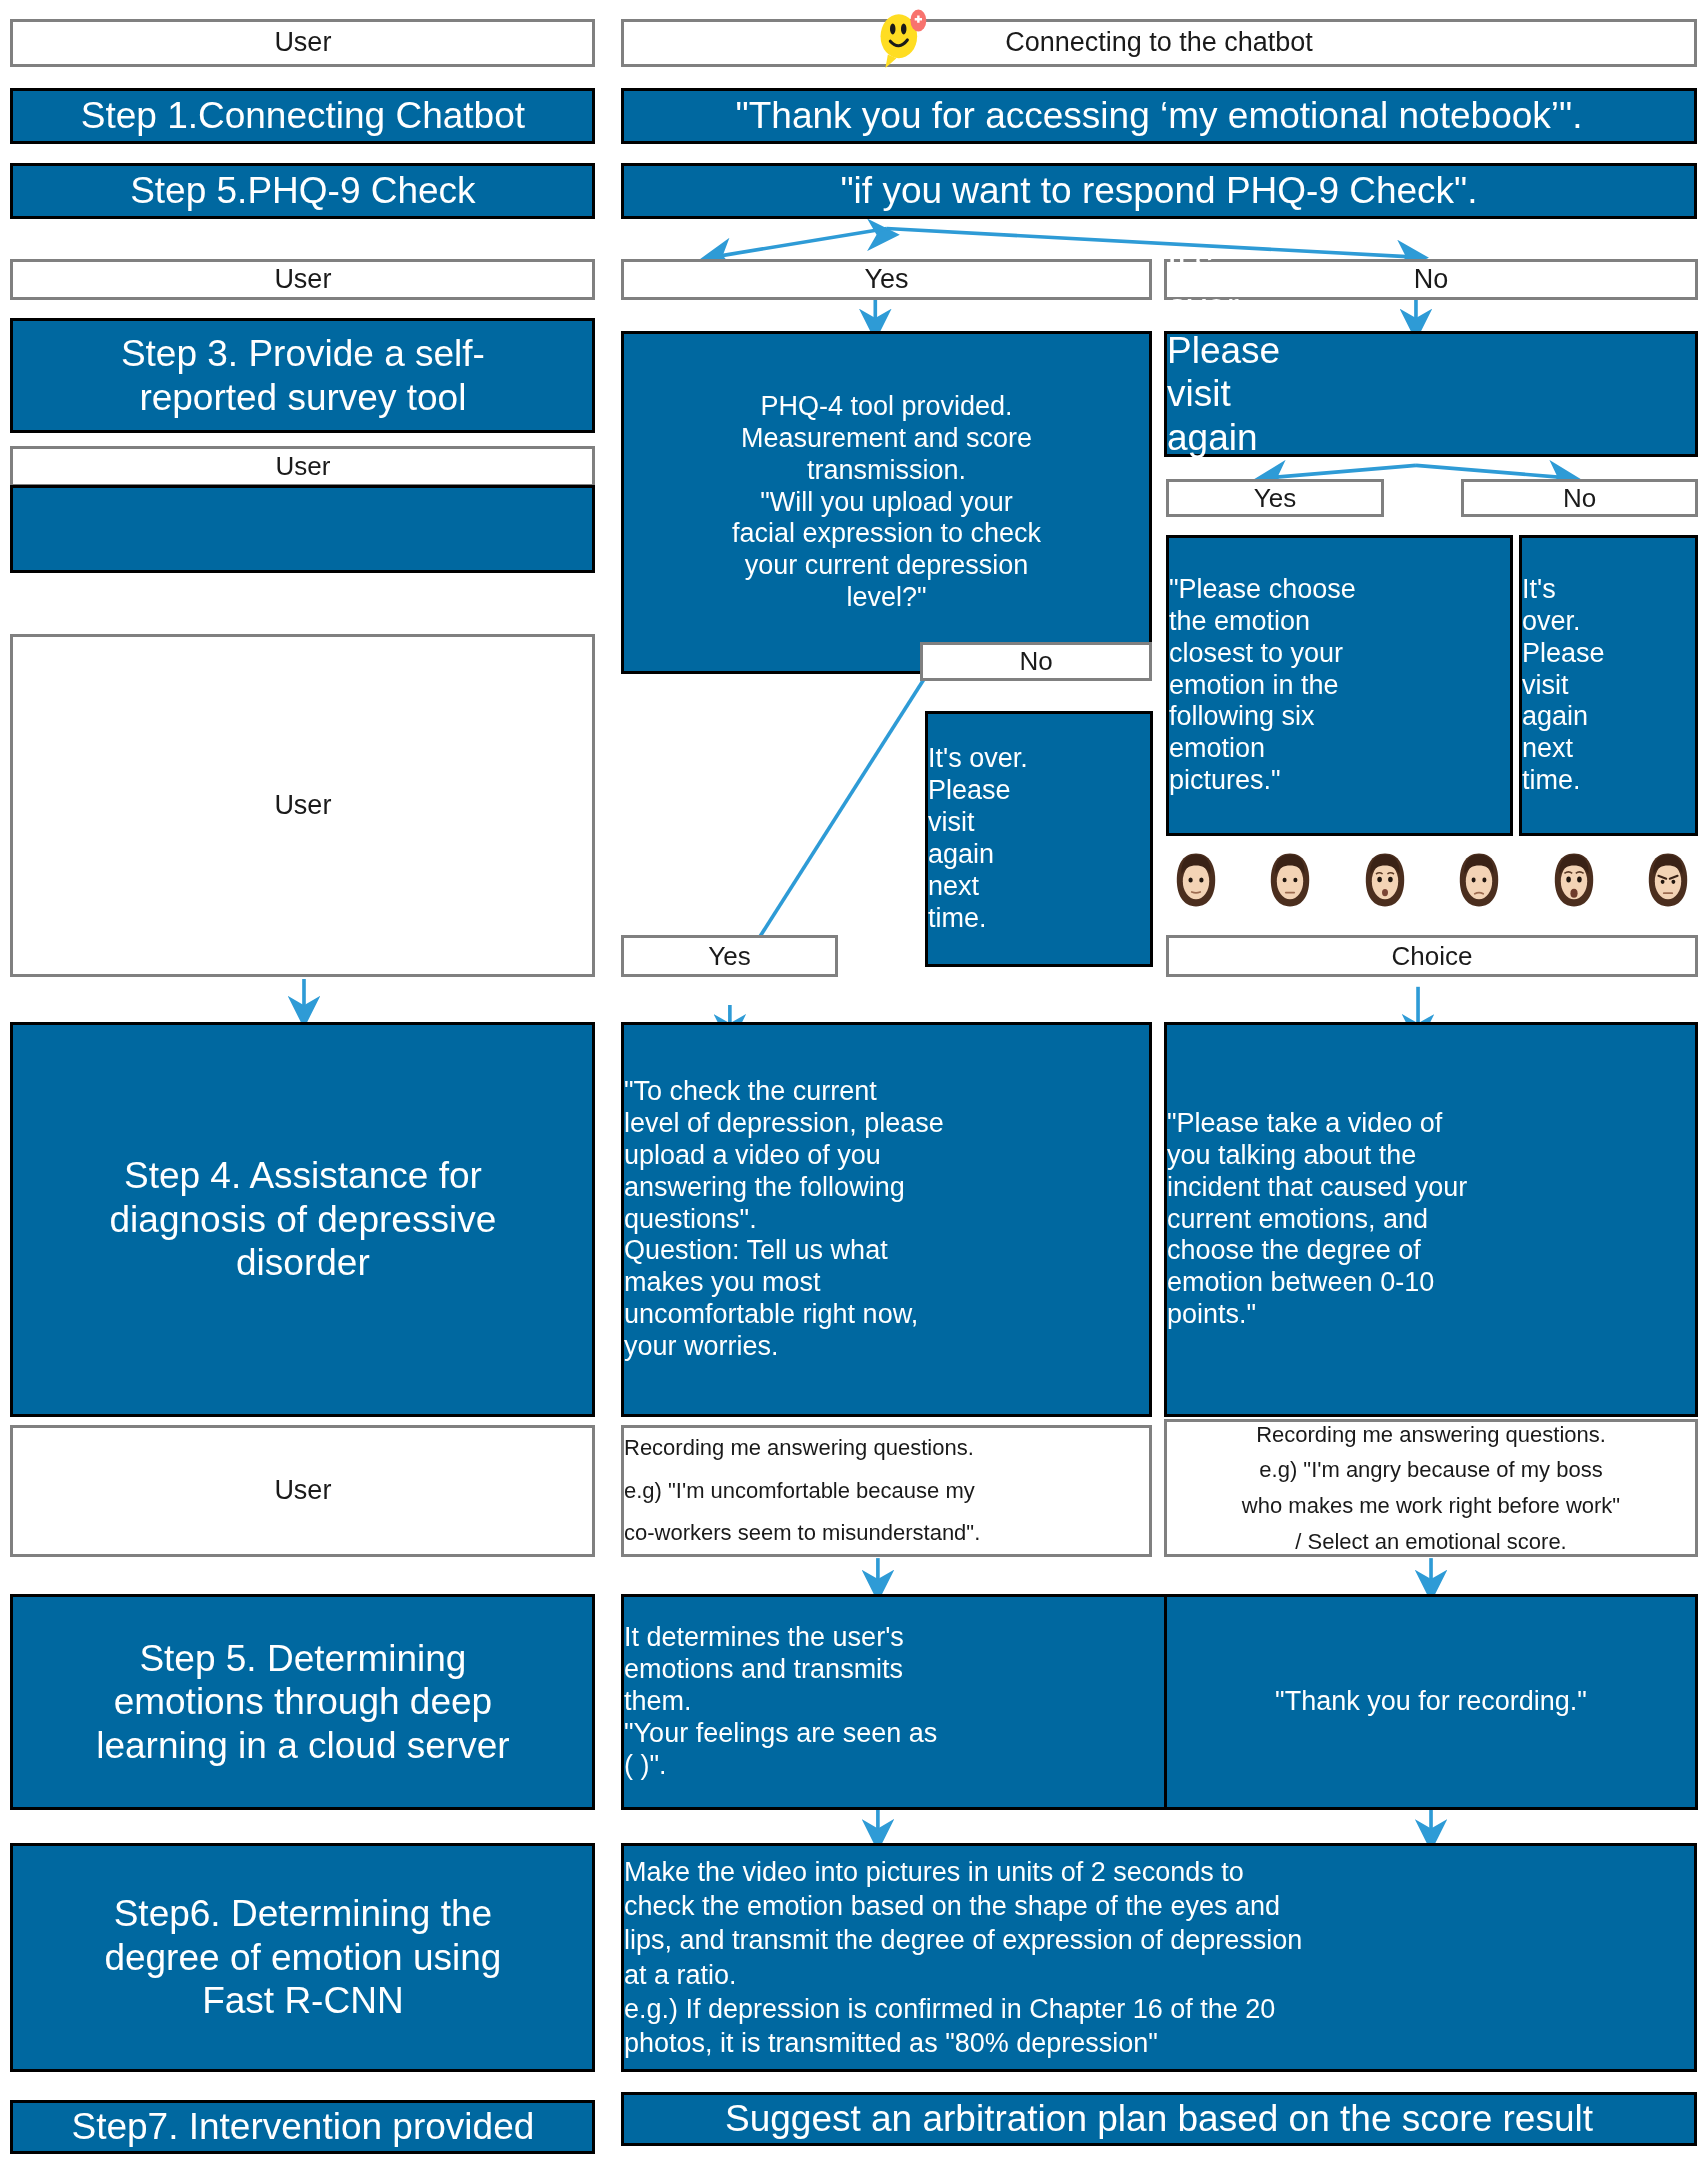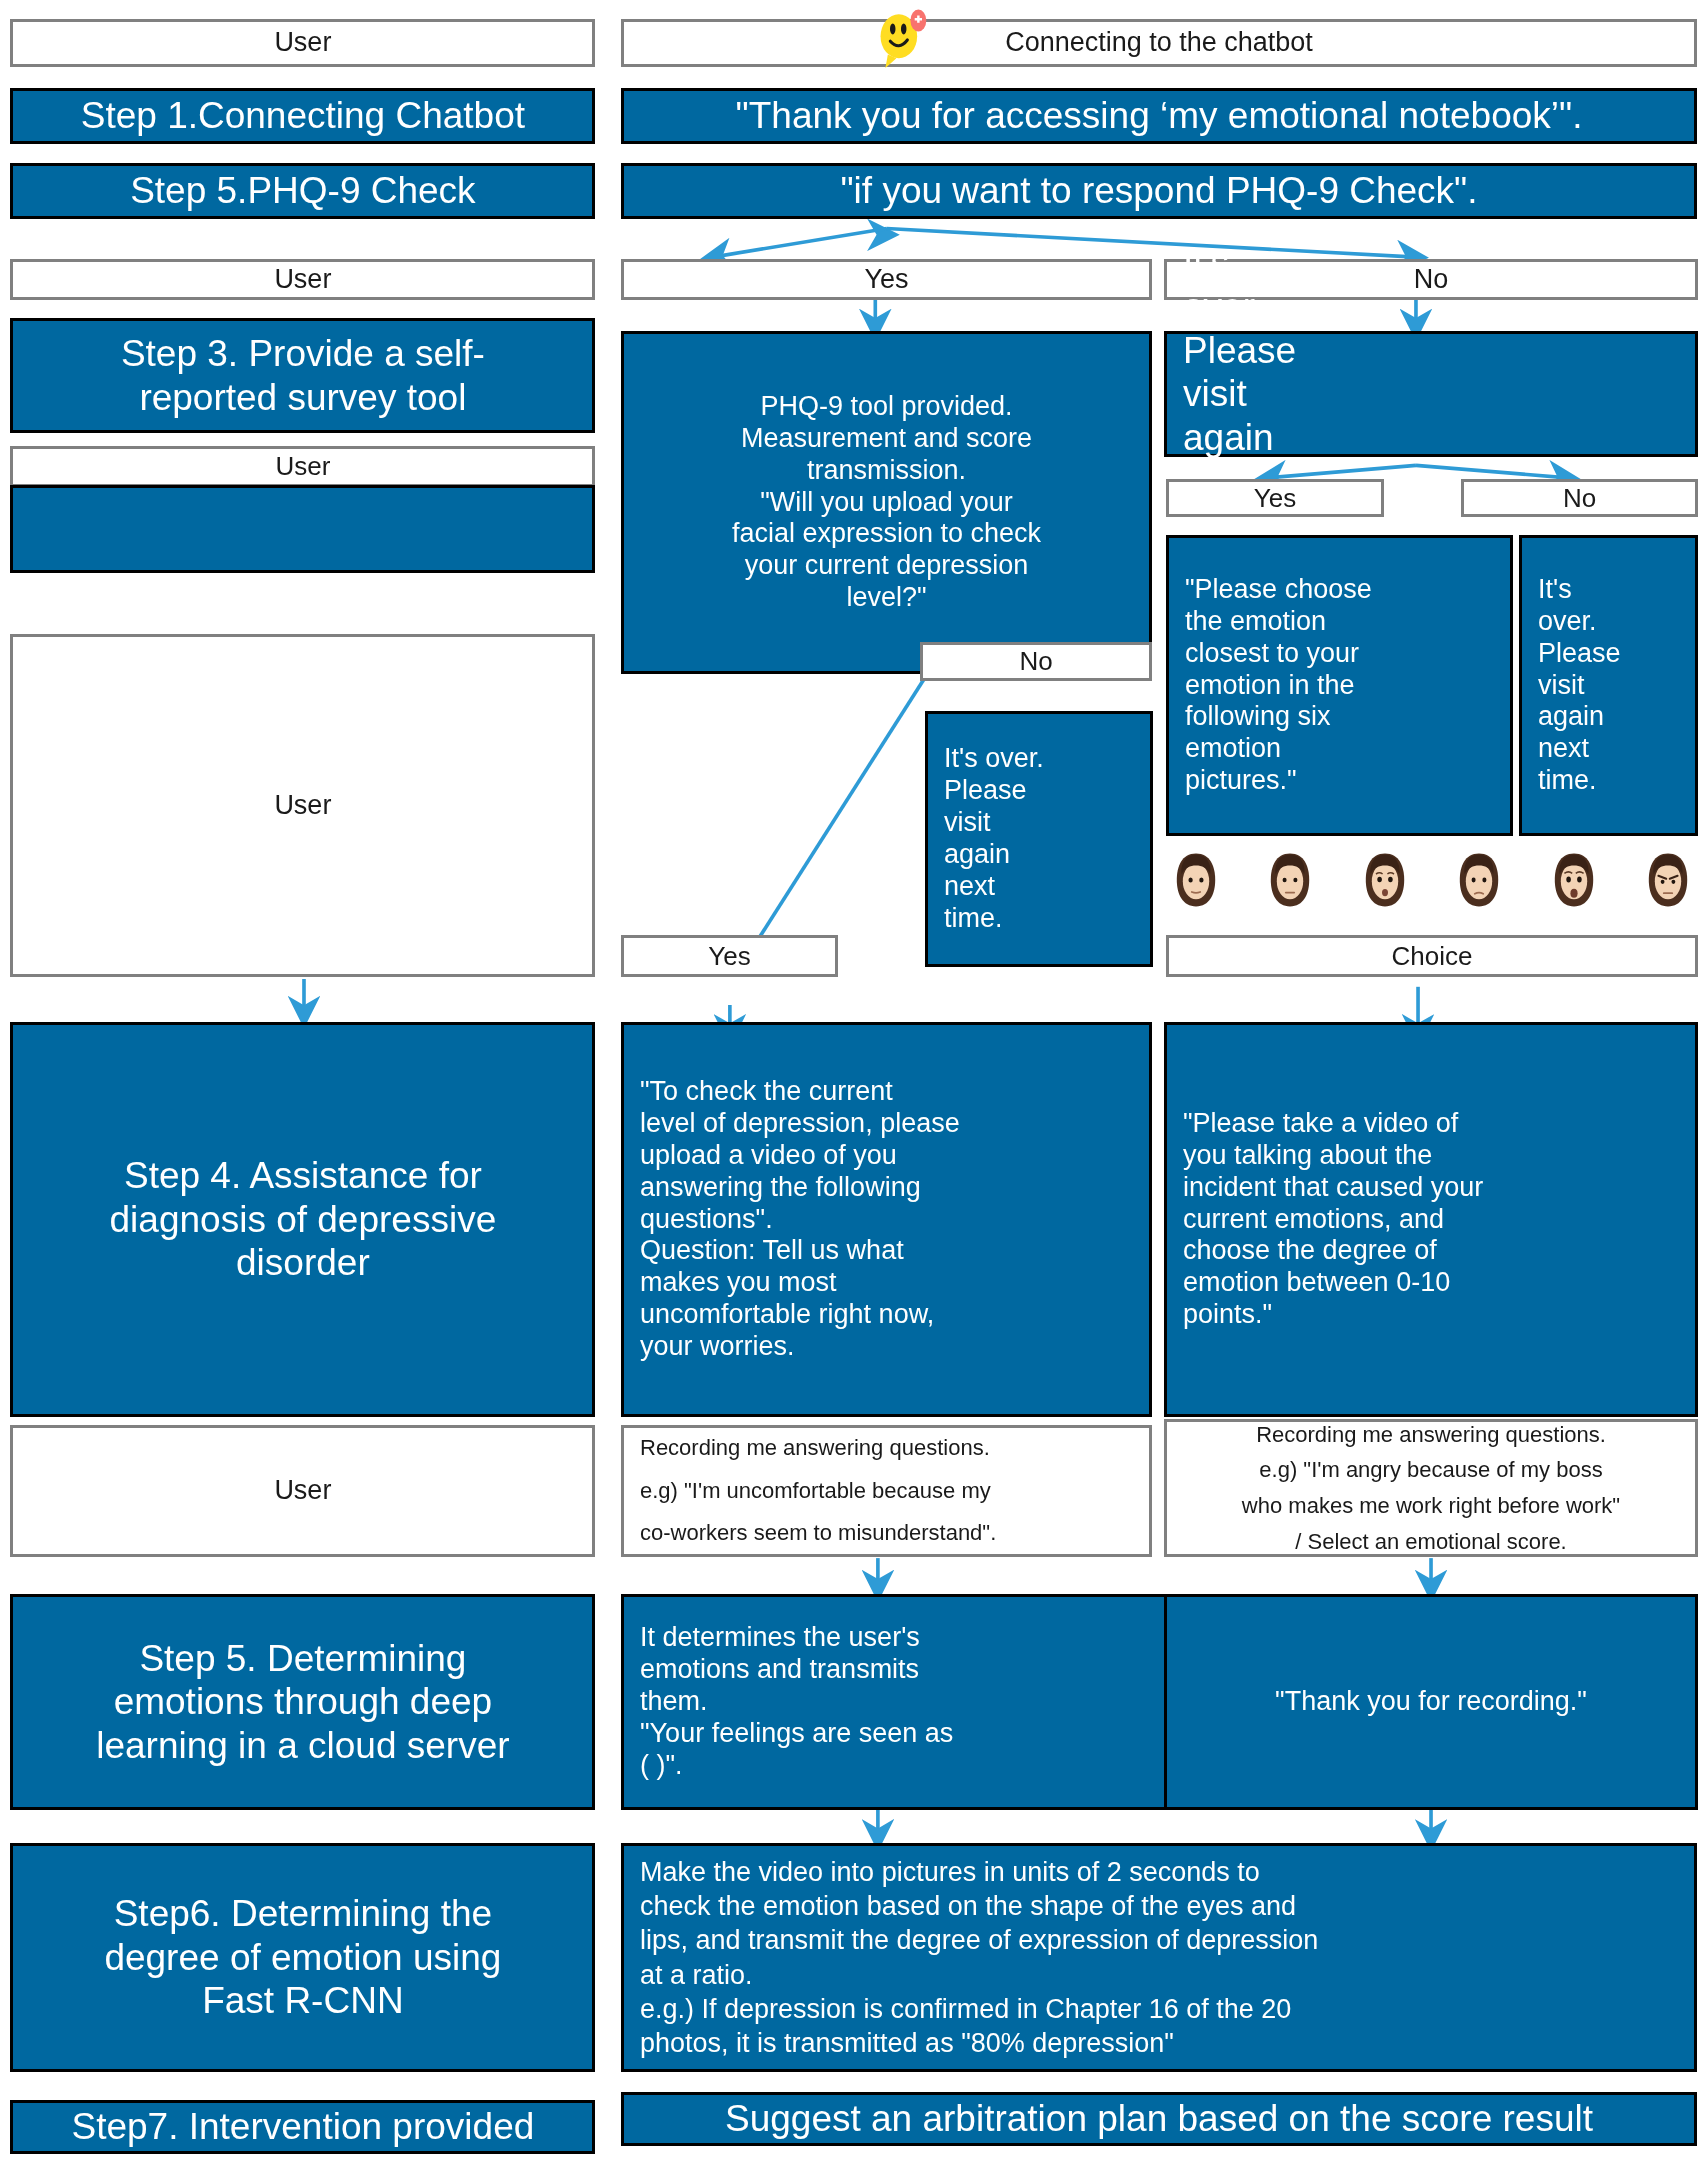--- a/index.html
+++ b/index.html
@@ -22,21 +22,21 @@
   .blue {
     background: #0068A0;
     color: #ffffff;
     border: 3.6px solid #000000;
   }
   .white {
     background: #ffffff;
     color: #1a1a1a;
     border: 3.1px solid #808080;
   }
-  .lbl { display:block; width:100%; padding: 0 16px; white-space: pre-line; }
+  .lbl { display:block; width:100%; padding: 0 0; white-space: pre-line; }
   .ta-left  { text-align: left; justify-content: flex-start; }
   .ta-left .lbl { text-align: left; }
   .ta-center { text-align: center; }
   .f-xl  { font-size: 37px; }
   .f-lg  { font-size: 27px; }
   .f-md  { font-size: 26px; }
   .f-xs  { font-size: 22px; }
 
   
   #wires { position: absolute; left: 0; top: 0; width: 1708px; height: 2172px; pointer-events: none; }
@@ -140,21 +140,21 @@
   <div class="box blue f-xl" style="left:10.4px; top:318px; width:585px; height:115px;">
     <span class="lbl">Step 3. Provide a self-
 reported survey tool</span>
   </div>
   <div class="box white f-md" style="left:10.4px; top:446px; width:585px; height:41px;">
     <span class="lbl">User</span>
   </div>
   <div class="box blue" style="left:10.4px; top:485px; width:585px; height:88px;"></div>
 
   <div class="box blue f-lg" style="left:621px; top:331px; width:531px; height:343px;">
-    <span class="lbl">PHQ-9 tool provided.
+    <span class="lbl">PHQ-4 tool provided.
 Measurement and score
 transmission.
 "Will you upload your
 facial expression to check
 your current depression
 level?"</span>
   </div>
 
   <div class="box blue f-xl ta-left" style="left:1164px; top:331px; width:534px; height:126px;">
     <span class="lbl">It's

